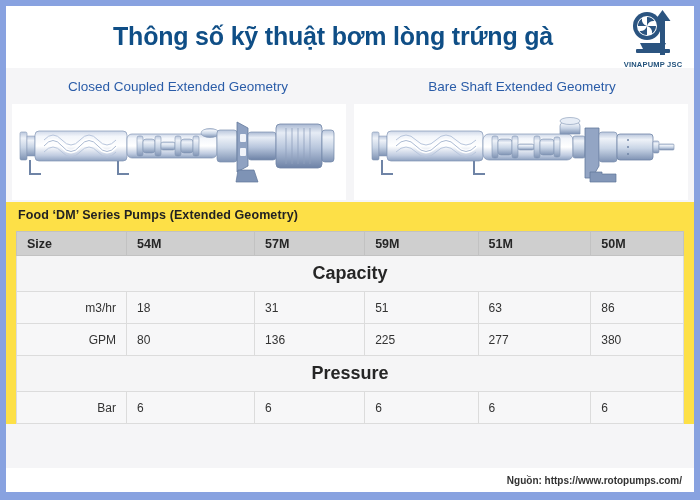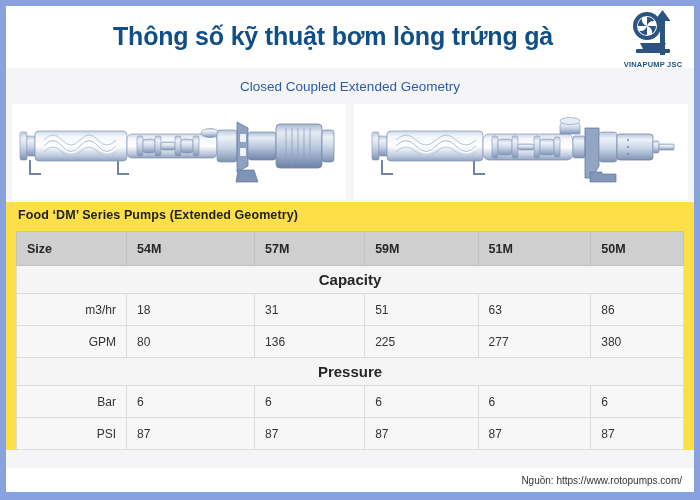--- a/index.html
+++ b/index.html
@@ -141,50 +141,50 @@
     vertical-align: middle;
     overflow: hidden;
     white-space: nowrap;
   }
 
   thead th {
     background: #cfcfcf;
     font-weight: bold;
     color: #262626;
     font-size: 12.5px;
-    height: 34px;
+    height: 24px;
     border-color: #c2c2c2;
   }
 
   td.group-label {
     text-align: center;
     font-weight: bold;
     color: #262626;
-    font-size: 15px;
+    font-size: 18px;
     background: #f5f5f6;
-    height: 28px;
+    height: 36px;
   }
 
   tbody tr.data-row td { background: #f7f7f8; }
   tbody tr.data-row td.rowhead { background: #f7f7f8; text-align: right; }
 
   
   #footer {
     position: absolute;
     left: 0; right: 0; bottom: 0;
     height: 24px;
     background: #ffffff;
     display: flex;
     align-items: center;
     justify-content: flex-end;
     padding-right: 12px;
   }
   #source-text {
     font-size: 10px;
-    font-weight: normal;
+    font-weight: bold;
     color: #333;
     white-space: nowrap;
   }
 </style>
 </head>
 <body>
 
 <div id="page">
   <div id="sheet">
 
@@ -212,20 +212,21 @@
           </svg>
         </span>
         <span id="logo-text">VINAPUMP JSC</span>
       </div>
     </div>
 
     <div id="illustrations">
 
       <div id="caption-row">
         <div class="fig-caption">Closed Coupled Extended Geometry</div>
+        <div class="fig-caption">Bare Shaft Extended Geometry</div>
       </div>
 
       <div id="figure-row">
 
         <div class="figure">
           <span>
           <svg width="330" height="72" viewBox="0 0 330 72" aria-hidden="true">
             <defs>
               <linearGradient id="bodyG" x1="0" y1="0" x2="0" y2="1">
                 <stop offset="0%" stop-color="#cfd8e8"></stop>
@@ -418,28 +419,20 @@
             <td class="group-label" colspan="6">Pressure</td>
           </tr>
           <tr class="data-row">
             <td class="rowhead">Bar</td>
             <td>6</td>
             <td>6</td>
             <td>6</td>
             <td>6</td>
             <td>6</td>
           </tr>
-          <tr class="data-row">
-            <td class="rowhead">PSI</td>
-            <td>87</td>
-            <td>87</td>
-            <td>87</td>
-            <td>87</td>
-            <td>87</td>
-          </tr>
         </tbody>
       </table>
     </div>
 
     <div id="footer">
       <span id="source-text">Nguồn: https://www.rotopumps.com/</span>
     </div>
 
   </div>
 </div>

